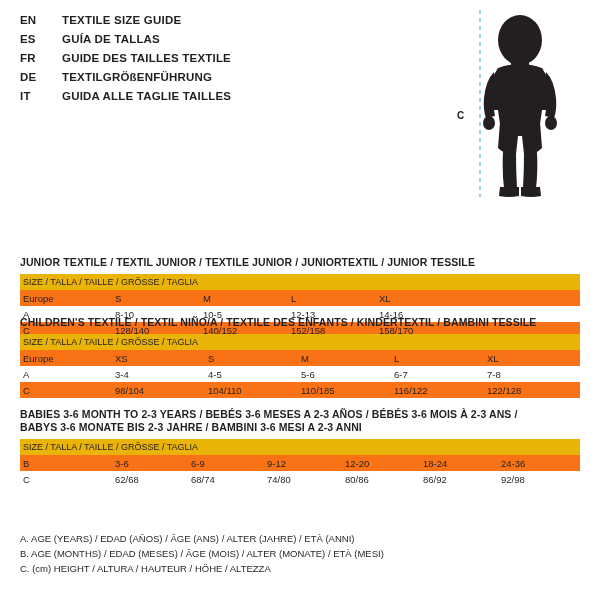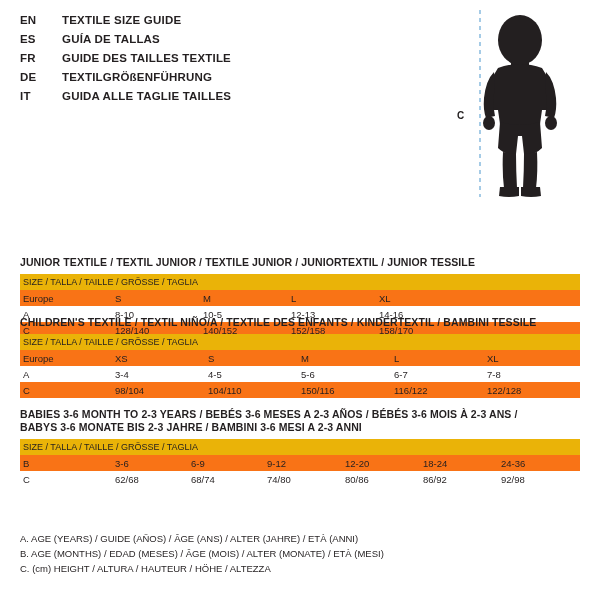--- a/index.html
+++ b/index.html
@@ -251,21 +251,21 @@
         <td>3-4</td>
         <td>4-5</td>
         <td>5-6</td>
         <td>6-7</td>
         <td>7-8</td>
       </tr>
       <tr class="light">
         <td class="lbl">C</td>
         <td>98/104</td>
         <td>104/110</td>
-        <td>150/116</td>
+        <td>110/185</td>
         <td>116/122</td>
         <td>122/128</td>
       </tr>
     </tbody>
       </table>
   </div>
 
   <div class="section" style="top:408px;">
     <div class="section-title" style="white-space:pre-line;">BABIES 3-6 MONTH TO 2-3 YEARS / BEBÉS 3-6 MESES A 2-3 AÑOS / BÉBÉS 3-6 MOIS À 2-3 ANS /
 BABYS 3-6 MONATE BIS 2-3 JAHRE / BAMBINI 3-6 MESI A 2-3 ANNI</div>
@@ -299,18 +299,18 @@
         <td>74/80</td>
         <td>80/86</td>
         <td>86/92</td>
         <td>92/98</td>
       </tr>
     </tbody>
       </table>
   </div>
 
   <div class="legend">
-    <div>A. AGE (YEARS) / GUIDE (AÑOS) / ÂGE (ANS) / ALTER (JAHRE) / ETÀ (ANNI)</div>
+    <div>A. AGE (YEARS) / EDAD (AÑOS) / ÂGE (ANS) / ALTER (JAHRE) / ETÀ (ANNI)</div>
     <div>B. AGE (MONTHS) / EDAD (MESES) / ÂGE (MOIS) / ALTER (MONATE) / ETÀ (MESI)</div>
     <div>C. (cm) HEIGHT / ALTURA / HAUTEUR / HÖHE / ALTEZZA</div>
   </div>
 
 </div>
 
 </body></html>

